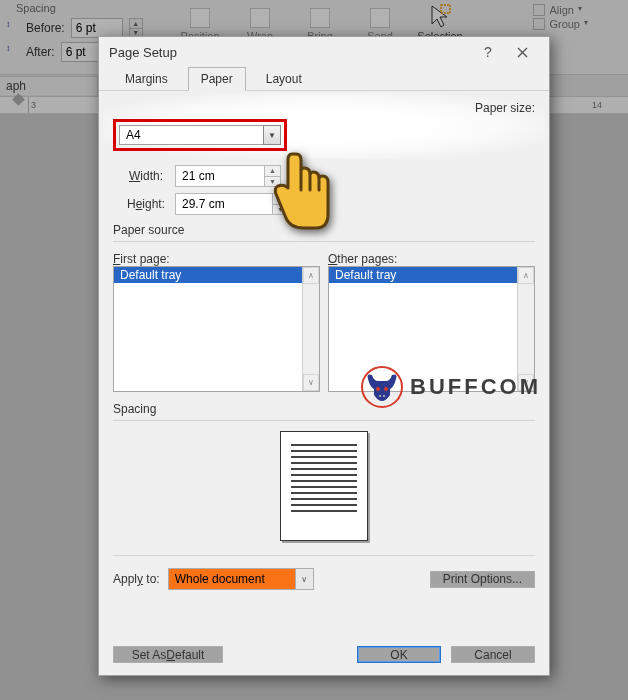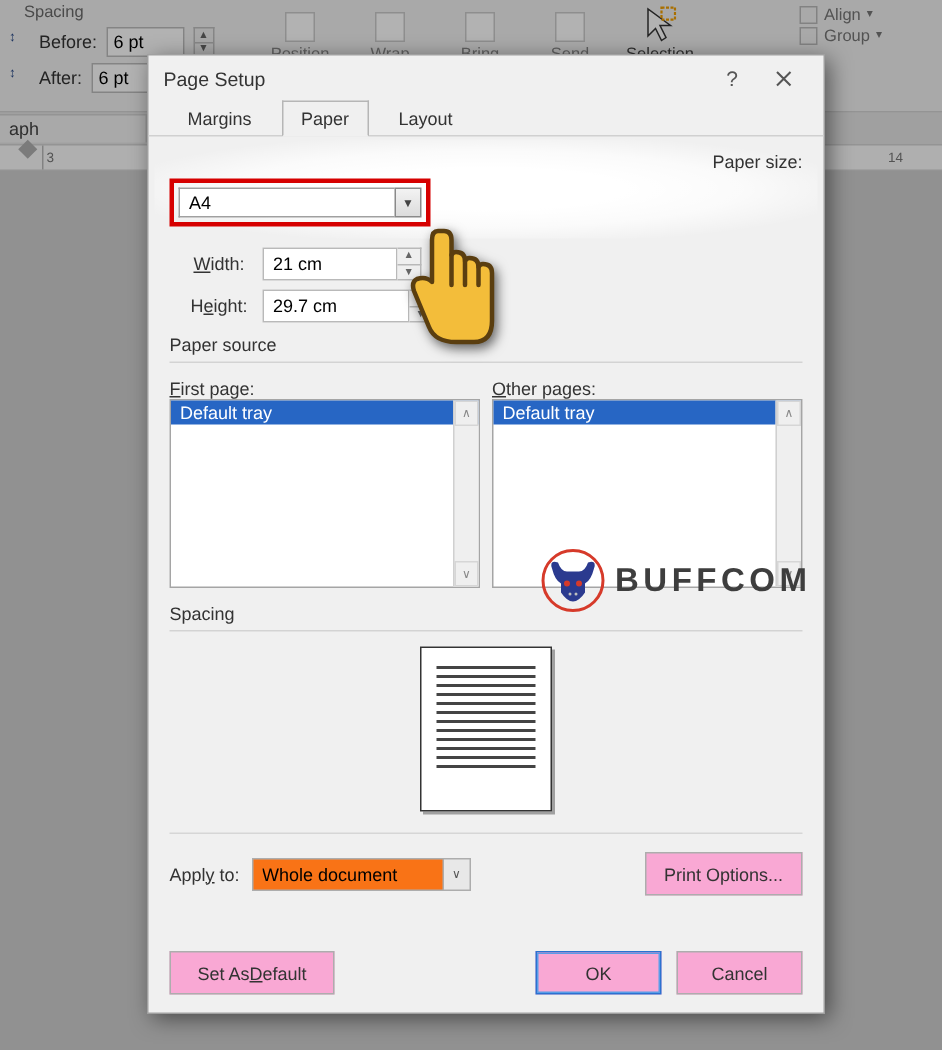--- a/index.html
+++ b/index.html
@@ -365,24 +365,24 @@
 }
 .apply-combo .dd {
   width: 18px; height: 22px;
   border: 1px solid #adadad;
   border-left: none;
   background: #e8e8e8;
   display: flex; align-items: center; justify-content: center;
   font-size: 8px; color: #555;
 }
 .btn {
-  height: 29px;
+  height: 17px;
   padding: 0 12px;
   border: 1px solid #adadad;
-  background: #f9a8d4;
+  background: #a3a3a3;
   font-size: 12px;
   display: inline-flex;
   align-items: center;
   justify-content: center;
   color: #333;
 }
 .btn.primary {
   border: 1px solid #2b72d0;
   box-shadow: inset 0 0 0 1px #5a9de8;
 }

